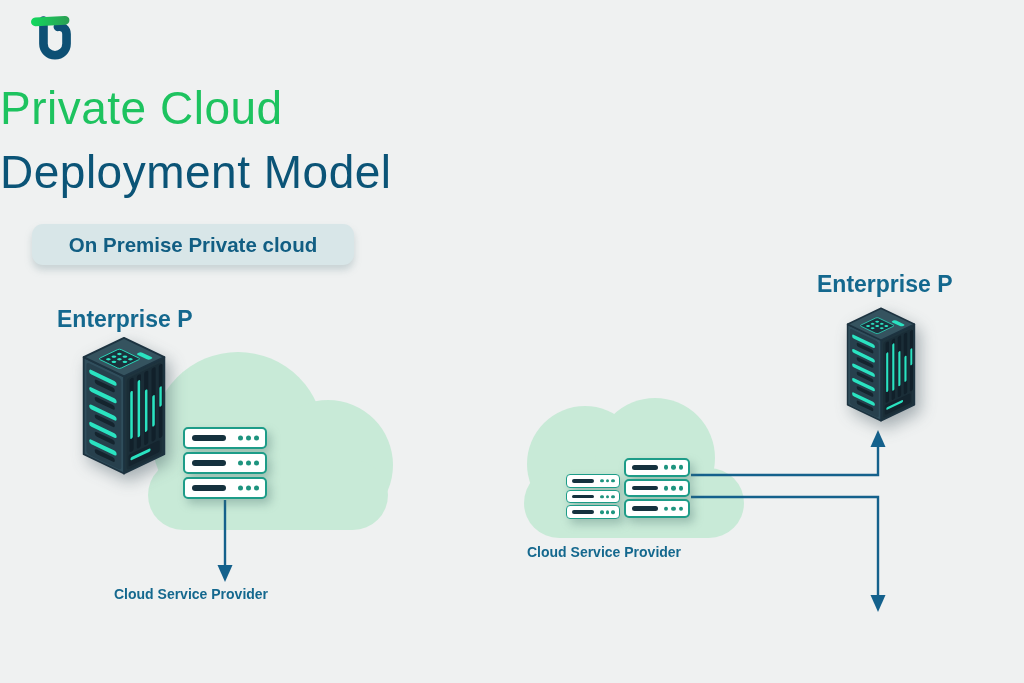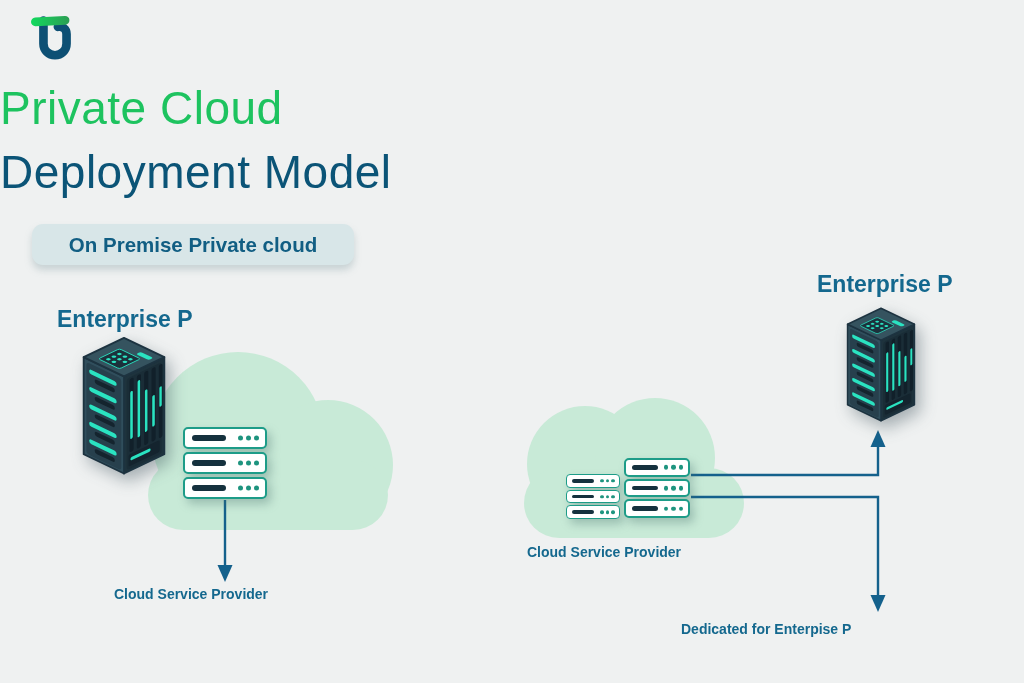--- a/index.html
+++ b/index.html
@@ -241,21 +241,20 @@
       <span class="dots">
           <i></i>
           <i></i>
           <i></i>
         </span>
     </div>
   </div>
 
   <div class="lbl lbl-md" style="left:527px;top:544px">Cloud Service Provider</div>
 
-  <div class="lbl lbl-md" style="left:681px;top:621px">Dedicated for Enterpise P</div>
 
   <svg class="overlay" width="1024" height="683" viewBox="0 0 1024 683">
     <g class="arrows">
       <g>
         <path d="M225,500 V566"></path>
         <polygon points="225,582 217.5,565 232.5,565"></polygon>
       </g>
       <g>
         <path d="M691,475 H878 V446"></path>
         <polygon points="878,430 870.5,447 885.5,447"></polygon>

